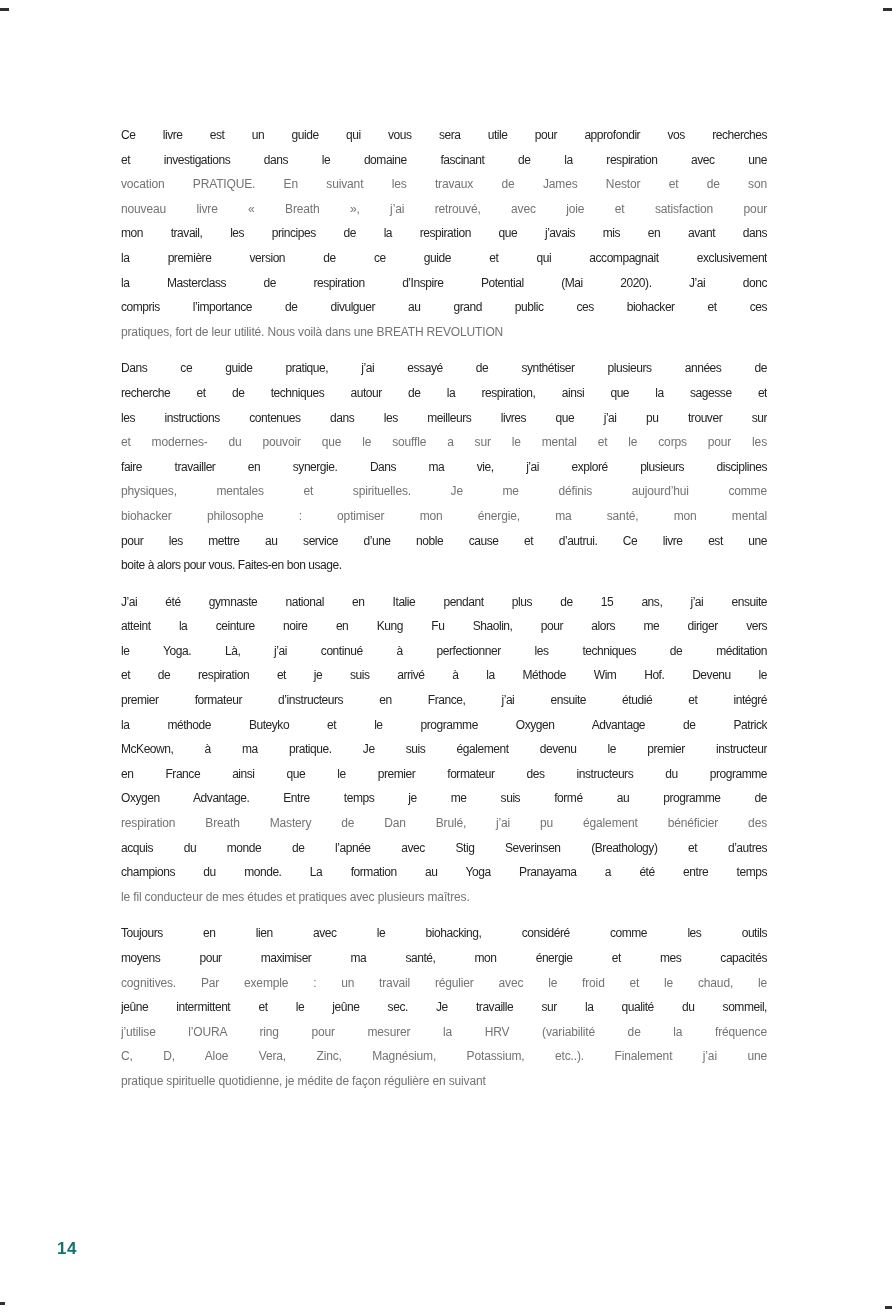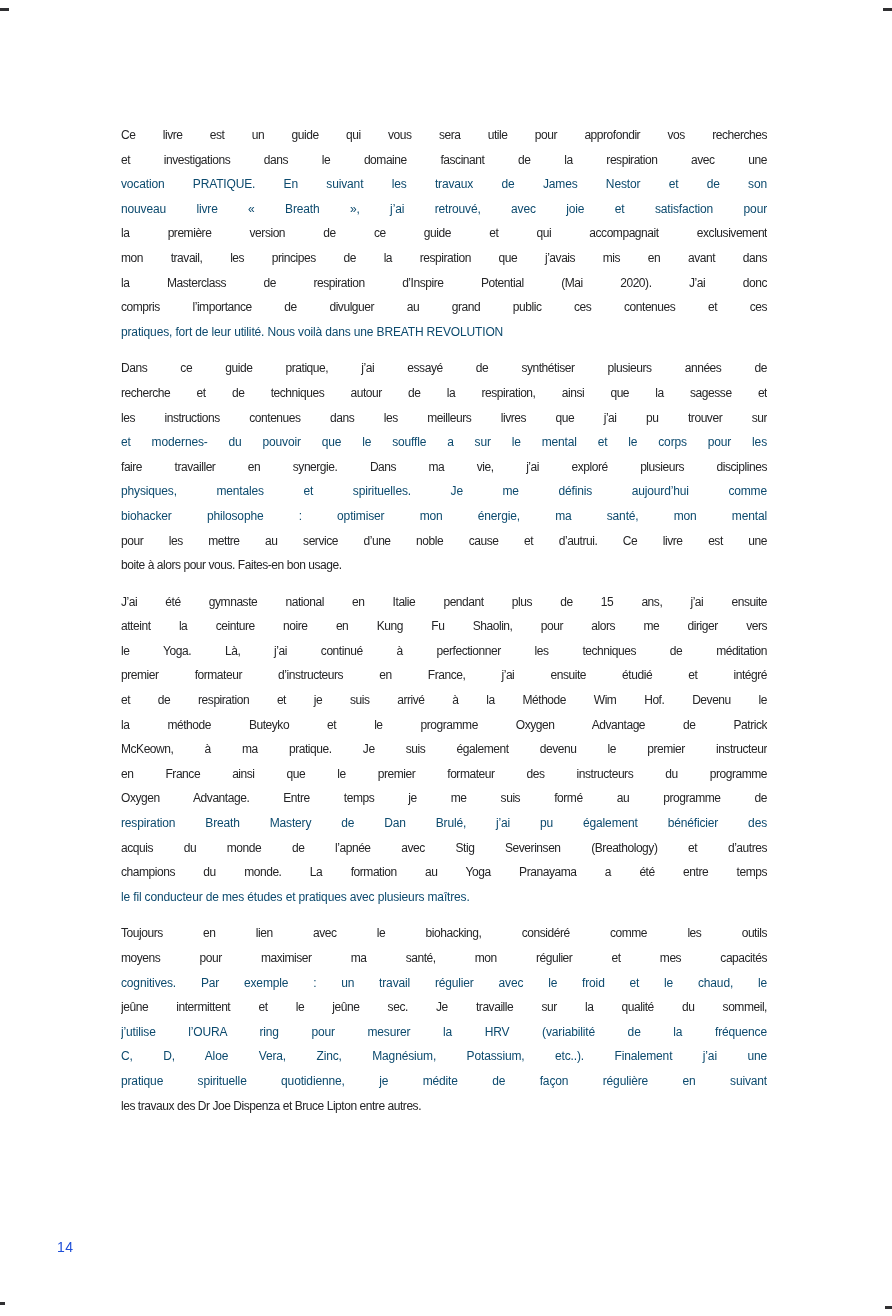--- a/index.html
+++ b/index.html
@@ -33,30 +33,30 @@
     white-space: nowrap;
   }
   .para .ln:last-child {
     text-align-last: left;
   }
   .ln[data-tone="dark"] {
     color: #252527;
     letter-spacing: -0.45px;
   }
   .ln[data-tone="light"] {
-    color: #0c4a6e;
+    color: #737373;
     letter-spacing: -0.15px;
   }
   .page-number {
     position: absolute;
     left: 57px;
     top: 1239px;
-    font-size: 14px;
-    font-weight: normal;
-    color: #1d4ed8;
+    font-size: 17px;
+    font-weight: bold;
+    color: #0f766e;
     letter-spacing: 0.5px;
   }
   .crop-mark {
     position: absolute;
     background: #303032;
     width: 9px;
     height: 3px;
   }
   .crop-tl { left: 0; top: 8px; }
   .crop-tr { right: 0; top: 8px; }
@@ -71,61 +71,60 @@
 <div class="crop-mark crop-bl"></div>
 <div class="crop-mark crop-br"></div>
 
 <div class="content">
 
   <div class="para">
     <div class="ln" data-tone="dark">Ce livre est un guide qui vous sera utile pour approfondir vos recherches</div>
     <div class="ln" data-tone="dark">et investigations dans le domaine fascinant de la respiration avec une</div>
     <div class="ln" data-tone="light">vocation PRATIQUE. En suivant les travaux de James Nestor et de son</div>
     <div class="ln" data-tone="light">nouveau livre « Breath », j’ai retrouvé, avec joie et satisfaction pour</div>
+    <div class="ln" data-tone="dark">mon travail, les principes de la respiration que j’avais mis en avant dans</div>
     <div class="ln" data-tone="dark">la première version de ce guide et qui accompagnait exclusivement</div>
-    <div class="ln" data-tone="dark">mon travail, les principes de la respiration que j’avais mis en avant dans</div>
     <div class="ln" data-tone="dark">la Masterclass de respiration d’Inspire Potential (Mai 2020). J’ai donc</div>
-    <div class="ln" data-tone="dark">compris l’importance de divulguer au grand public ces contenues et ces</div>
+    <div class="ln" data-tone="dark">compris l’importance de divulguer au grand public ces biohacker et ces</div>
     <div class="ln" data-tone="light">pratiques, fort de leur utilité. Nous voilà dans une BREATH REVOLUTION</div>
   </div>
 
   <div class="para">
     <div class="ln" data-tone="dark">Dans ce guide pratique, j’ai essayé de synthétiser plusieurs années de</div>
     <div class="ln" data-tone="dark">recherche et de techniques autour de la respiration, ainsi que la sagesse et</div>
     <div class="ln" data-tone="dark">les instructions contenues dans les meilleurs livres que j’ai pu trouver sur</div>
     <div class="ln" data-tone="light">et modernes- du pouvoir que le souffle a sur le mental et le corps pour les</div>
     <div class="ln" data-tone="dark">faire travailler en synergie. Dans ma vie, j’ai exploré plusieurs disciplines</div>
     <div class="ln" data-tone="light">physiques, mentales et spirituelles. Je me définis aujourd’hui comme</div>
     <div class="ln" data-tone="light">biohacker philosophe : optimiser mon énergie, ma santé, mon mental</div>
     <div class="ln" data-tone="dark">pour les mettre au service d’une noble cause et d’autrui. Ce livre est une</div>
     <div class="ln" data-tone="dark">boite à alors pour vous. Faites-en bon usage.</div>
   </div>
 
   <div class="para">
     <div class="ln" data-tone="dark">J’ai été gymnaste national en Italie pendant plus de 15 ans, j’ai ensuite</div>
     <div class="ln" data-tone="dark">atteint la ceinture noire en Kung Fu Shaolin, pour alors me diriger vers</div>
     <div class="ln" data-tone="dark">le Yoga. Là, j’ai continué à perfectionner les techniques de méditation</div>
+    <div class="ln" data-tone="dark">et de respiration et je suis arrivé à la Méthode Wim Hof. Devenu le</div>
     <div class="ln" data-tone="dark">premier formateur d’instructeurs en France, j’ai ensuite étudié et intégré</div>
-    <div class="ln" data-tone="dark">et de respiration et je suis arrivé à la Méthode Wim Hof. Devenu le</div>
     <div class="ln" data-tone="dark">la méthode Buteyko et le programme Oxygen Advantage de Patrick</div>
     <div class="ln" data-tone="dark">McKeown, à ma pratique. Je suis également devenu le premier instructeur</div>
     <div class="ln" data-tone="dark">en France ainsi que le premier formateur des instructeurs du programme</div>
     <div class="ln" data-tone="dark">Oxygen Advantage. Entre temps je me suis formé au programme de</div>
     <div class="ln" data-tone="light">respiration Breath Mastery de Dan Brulé, j’ai pu également bénéficier des</div>
     <div class="ln" data-tone="dark">acquis du monde de l’apnée avec Stig Severinsen (Breathology) et d’autres</div>
     <div class="ln" data-tone="dark">champions du monde. La formation au Yoga Pranayama a été entre temps</div>
     <div class="ln" data-tone="light">le fil conducteur de mes études et pratiques avec plusieurs maîtres.</div>
   </div>
 
   <div class="para">
     <div class="ln" data-tone="dark">Toujours en lien avec le biohacking, considéré comme les outils</div>
-    <div class="ln" data-tone="dark">moyens pour maximiser ma santé, mon régulier et mes capacités</div>
+    <div class="ln" data-tone="dark">moyens pour maximiser ma santé, mon énergie et mes capacités</div>
     <div class="ln" data-tone="light">cognitives. Par exemple : un travail régulier avec le froid et le chaud, le</div>
     <div class="ln" data-tone="dark">jeûne intermittent et le jeûne sec. Je travaille sur la qualité du sommeil,</div>
     <div class="ln" data-tone="light">j’utilise l’OURA ring pour mesurer la HRV (variabilité de la fréquence</div>
     <div class="ln" data-tone="light">C, D, Aloe Vera, Zinc, Magnésium, Potassium, etc..). Finalement j’ai une</div>
     <div class="ln" data-tone="light">pratique spirituelle quotidienne, je médite de façon régulière en suivant</div>
-    <div class="ln" data-tone="dark">les travaux des Dr Joe Dispenza et Bruce Lipton entre autres.</div>
   </div>
 
 </div>
 
 <div class="page-number">14</div>
 
 </body></html>

